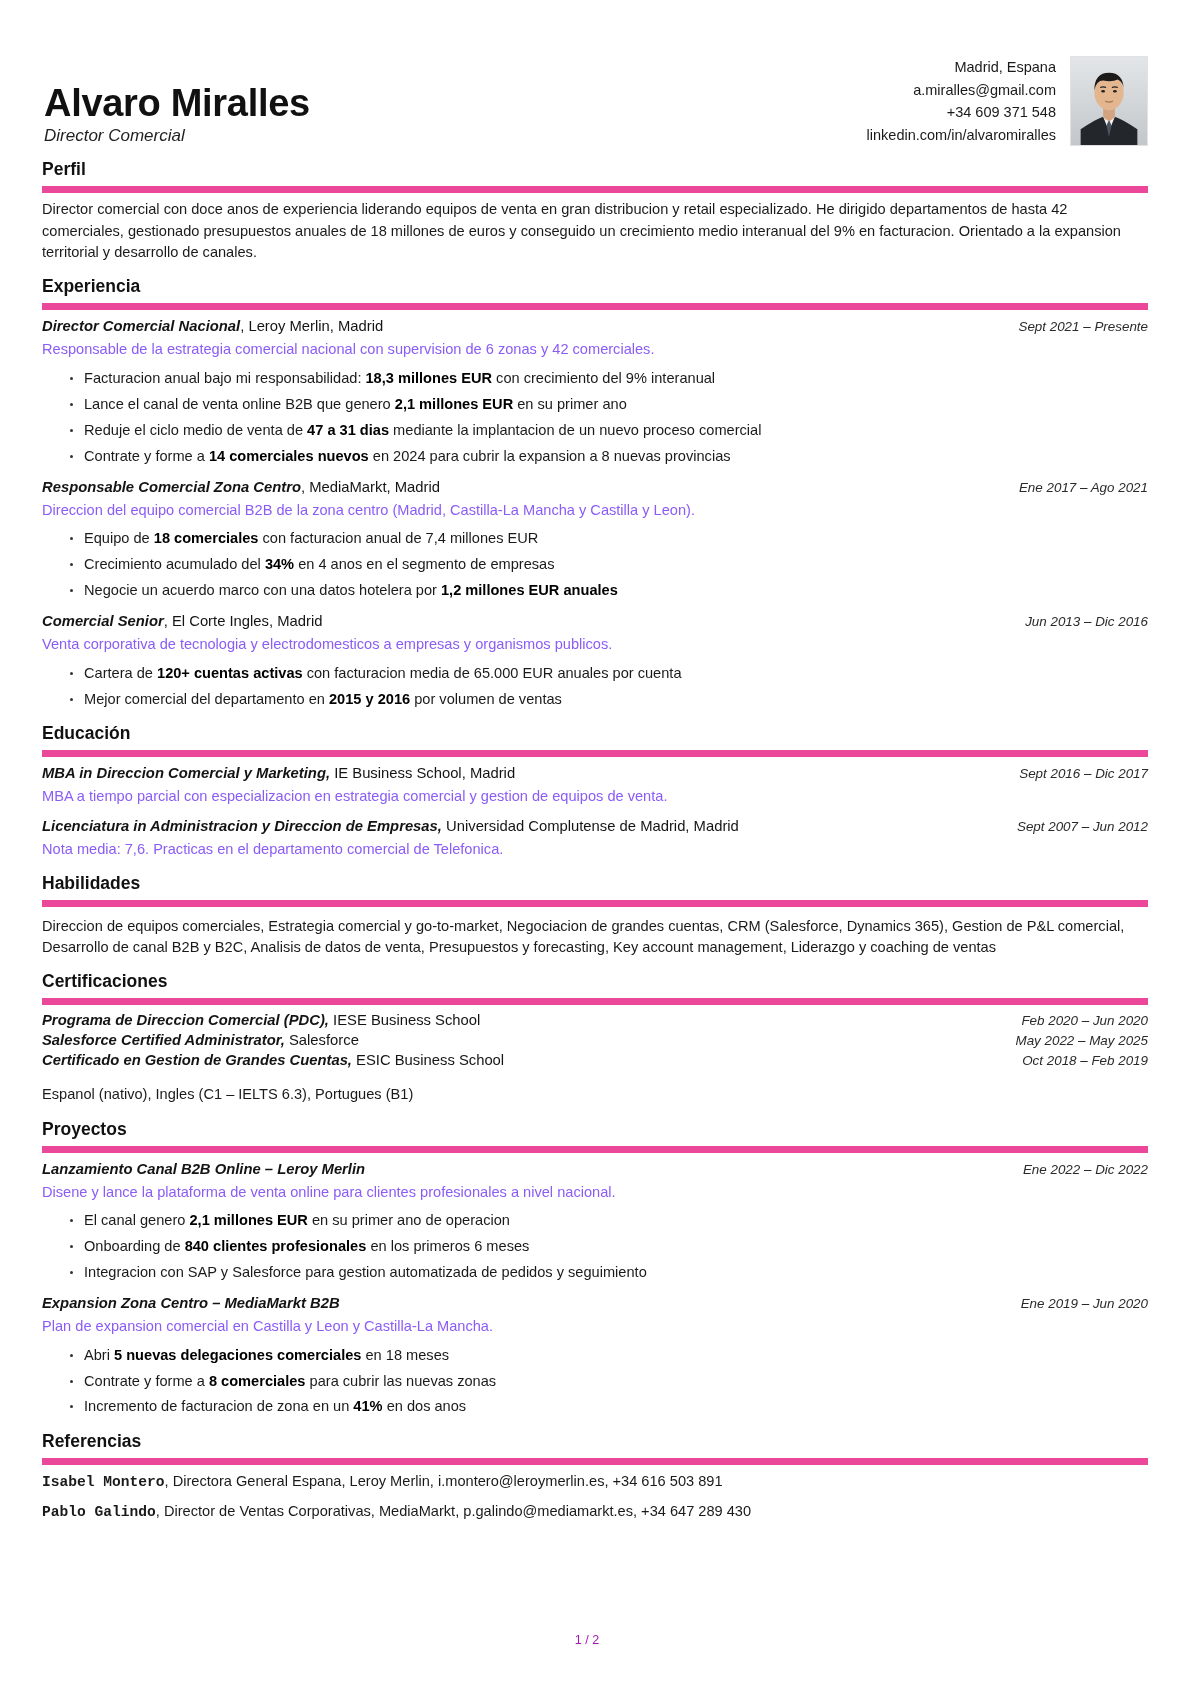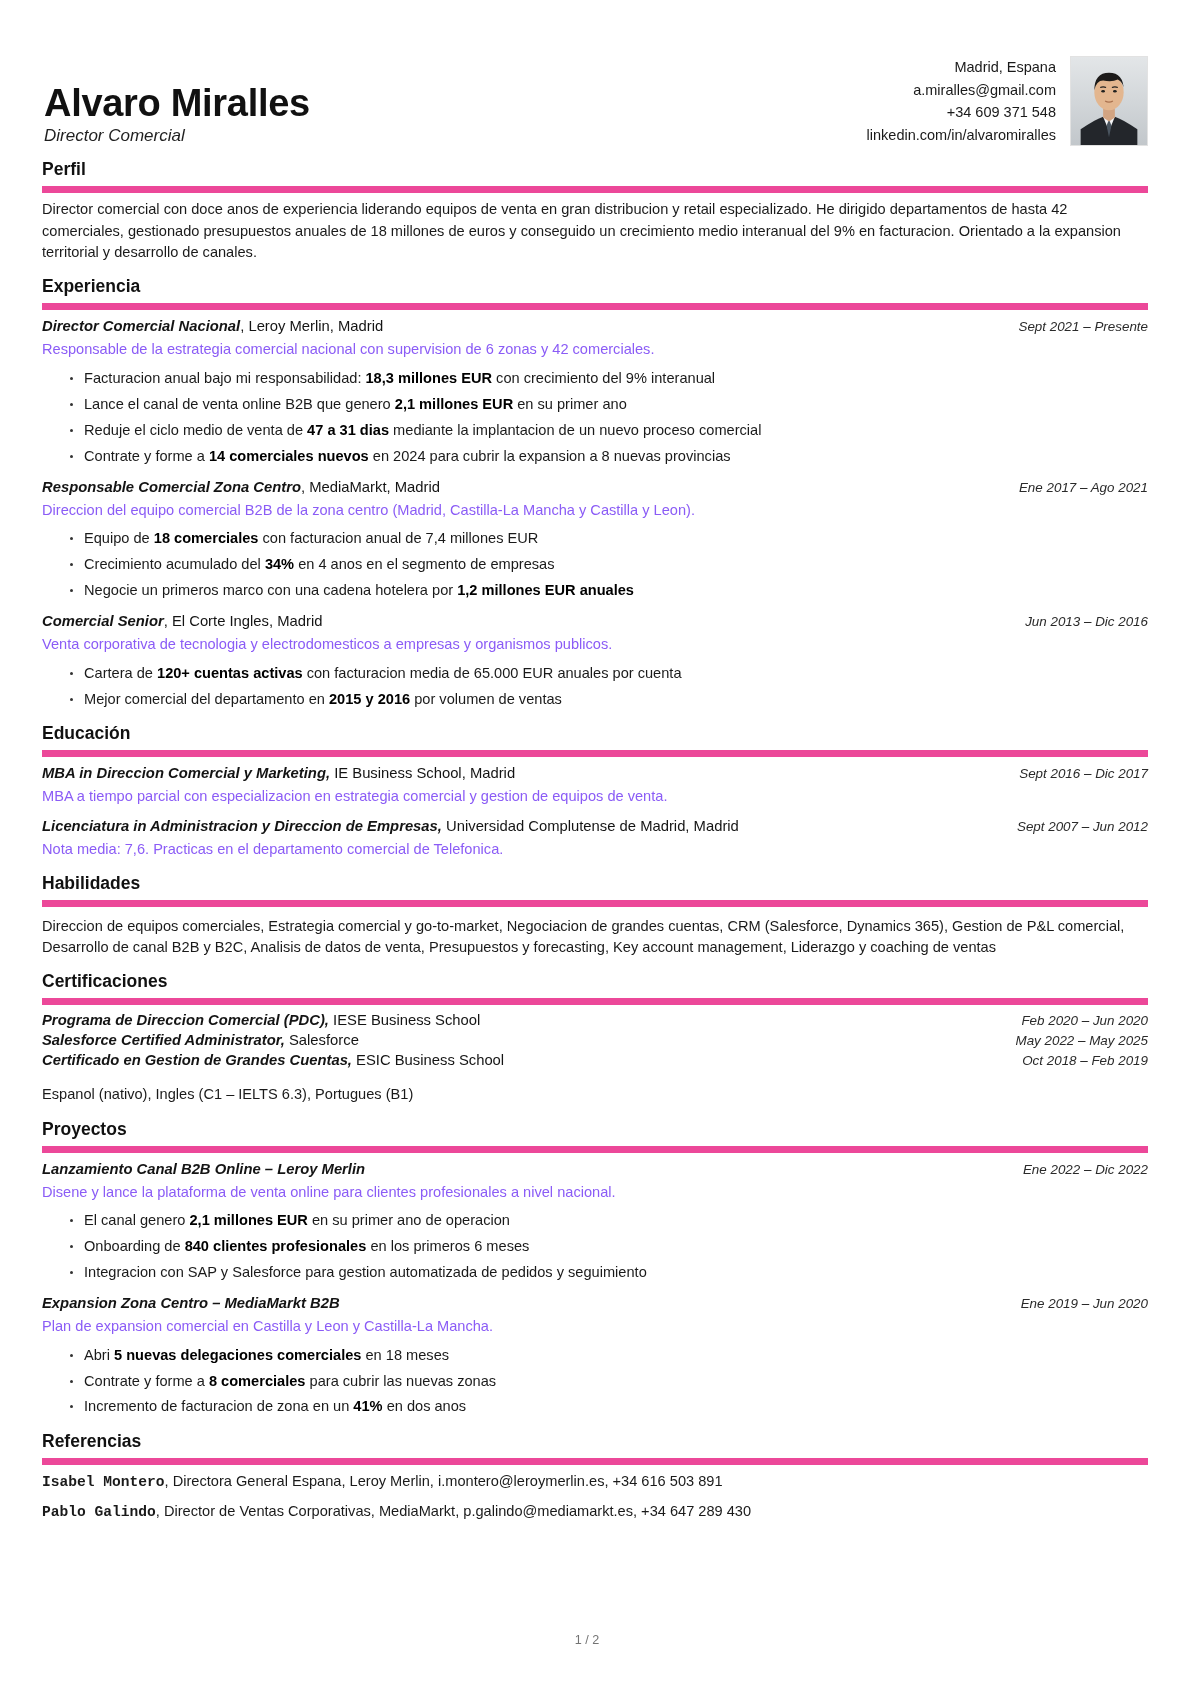--- a/index.html
+++ b/index.html
@@ -175,21 +175,21 @@
   }
   .ref-row:first-of-type { margin-top: 6px; }
   .ref-row b { font-weight: bold; font-family: Liberation Mono, monospace; }
 
   .footer {
     position: absolute;
     left: 0; right: 16px;
     bottom: 36px;
     text-align: center;
     font-size: 12.6px;
-    color: #737373;
+    color: #a21caf;
   }
 </style>
 </head>
 <body>
 
 <div class="page">
 
   <div class="header">
     <div class="identity">
       <div class="name">Alvaro Miralles</div>
@@ -263,21 +263,21 @@
         </div>
         <div class="entry">
           <div class="entry-top">
             <div class="entry-title"><b>Responsable Comercial Zona Centro</b><span>, MediaMarkt, Madrid</span></div>
             <div class="entry-date">Ene 2017 – Ago 2021</div>
           </div>
           <div class="entry-sub">Direccion del equipo comercial B2B de la zona centro (Madrid, Castilla-La Mancha y Castilla y Leon).</div>
           <ul class="bullets">
             <li><span>Equipo de </span><b class="strong">18 comerciales</b><span> con facturacion anual de 7,4 millones EUR</span></li>
             <li><span>Crecimiento acumulado del </span><b class="strong">34%</b><span> en 4 anos en el segmento de empresas</span></li>
-            <li><span>Negocie un primeros marco con una cadena hotelera por </span><b class="strong">1,2 millones EUR anuales</b></li>
+            <li><span>Negocie un acuerdo marco con una datos hotelera por </span><b class="strong">1,2 millones EUR anuales</b></li>
           </ul>
         </div>
         <div class="entry">
           <div class="entry-top">
             <div class="entry-title"><b>Comercial Senior</b><span>, El Corte Ingles, Madrid</span></div>
             <div class="entry-date">Jun 2013 – Dic 2016</div>
           </div>
           <div class="entry-sub">Venta corporativa de tecnologia y electrodomesticos a empresas y organismos publicos.</div>
           <ul class="bullets">
             <li><span>Cartera de </span><b class="strong">120+ cuentas activas</b><span> con facturacion media de 65.000 EUR anuales por cuenta</span></li>

